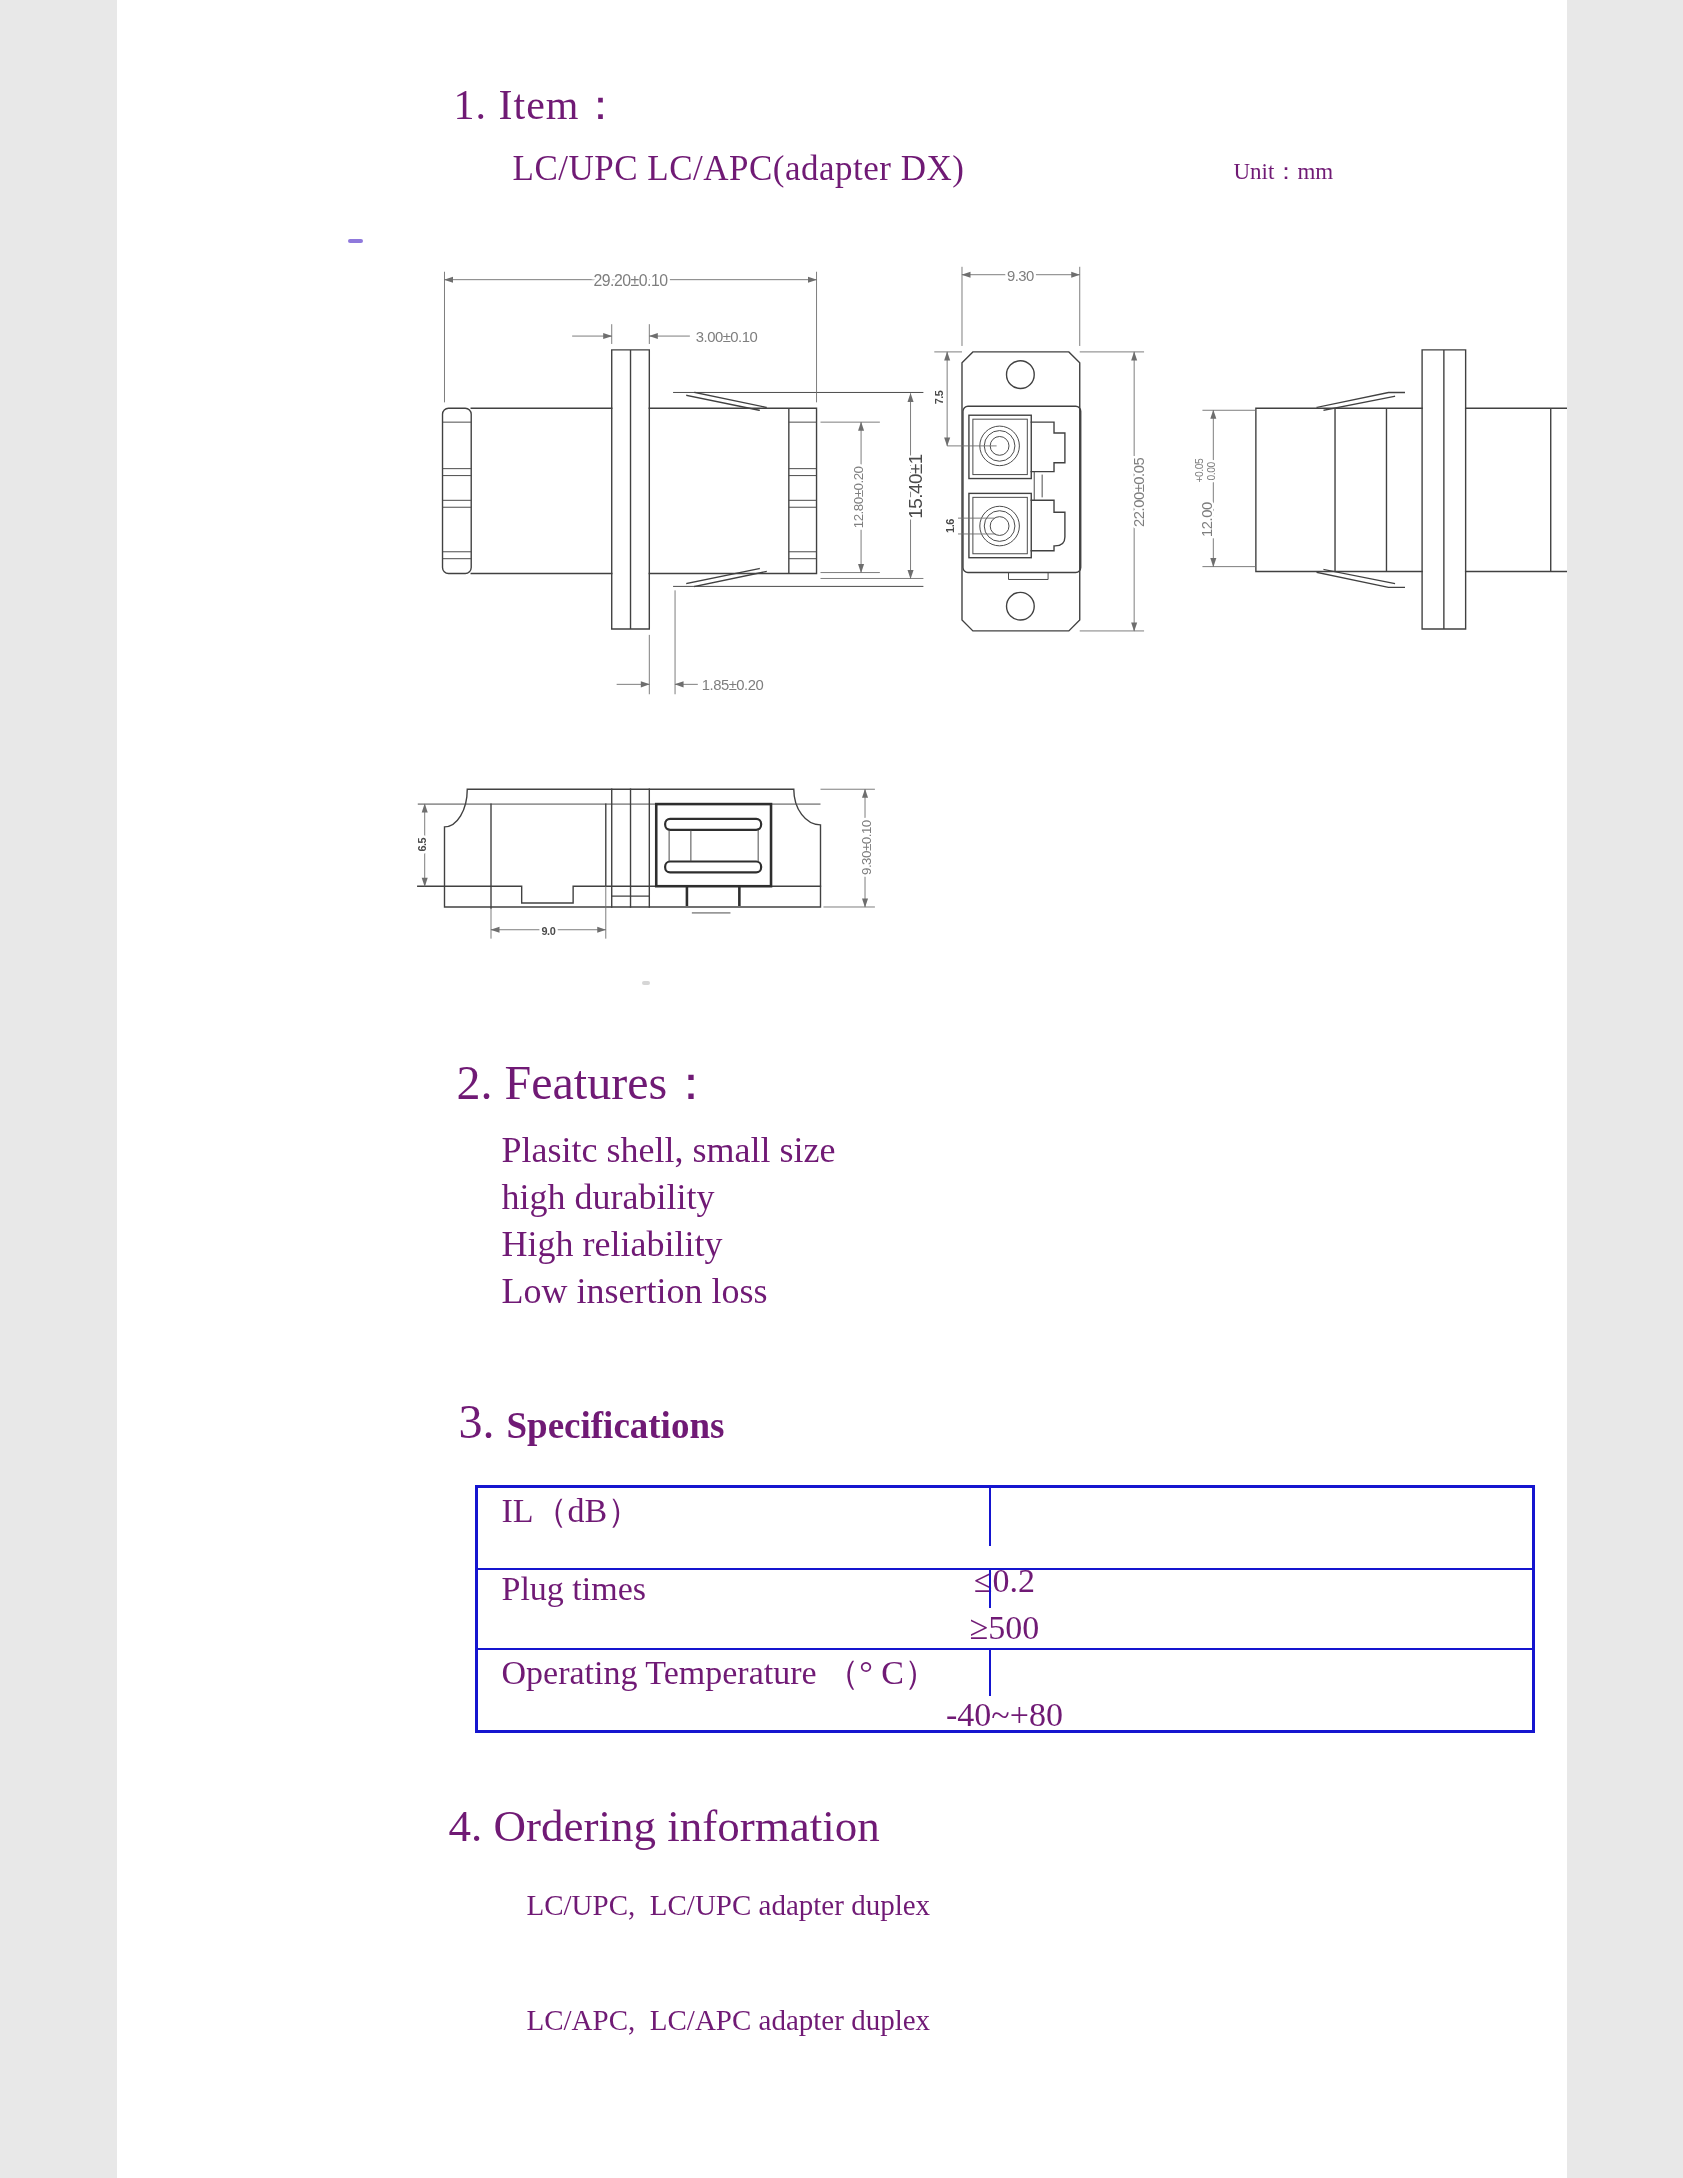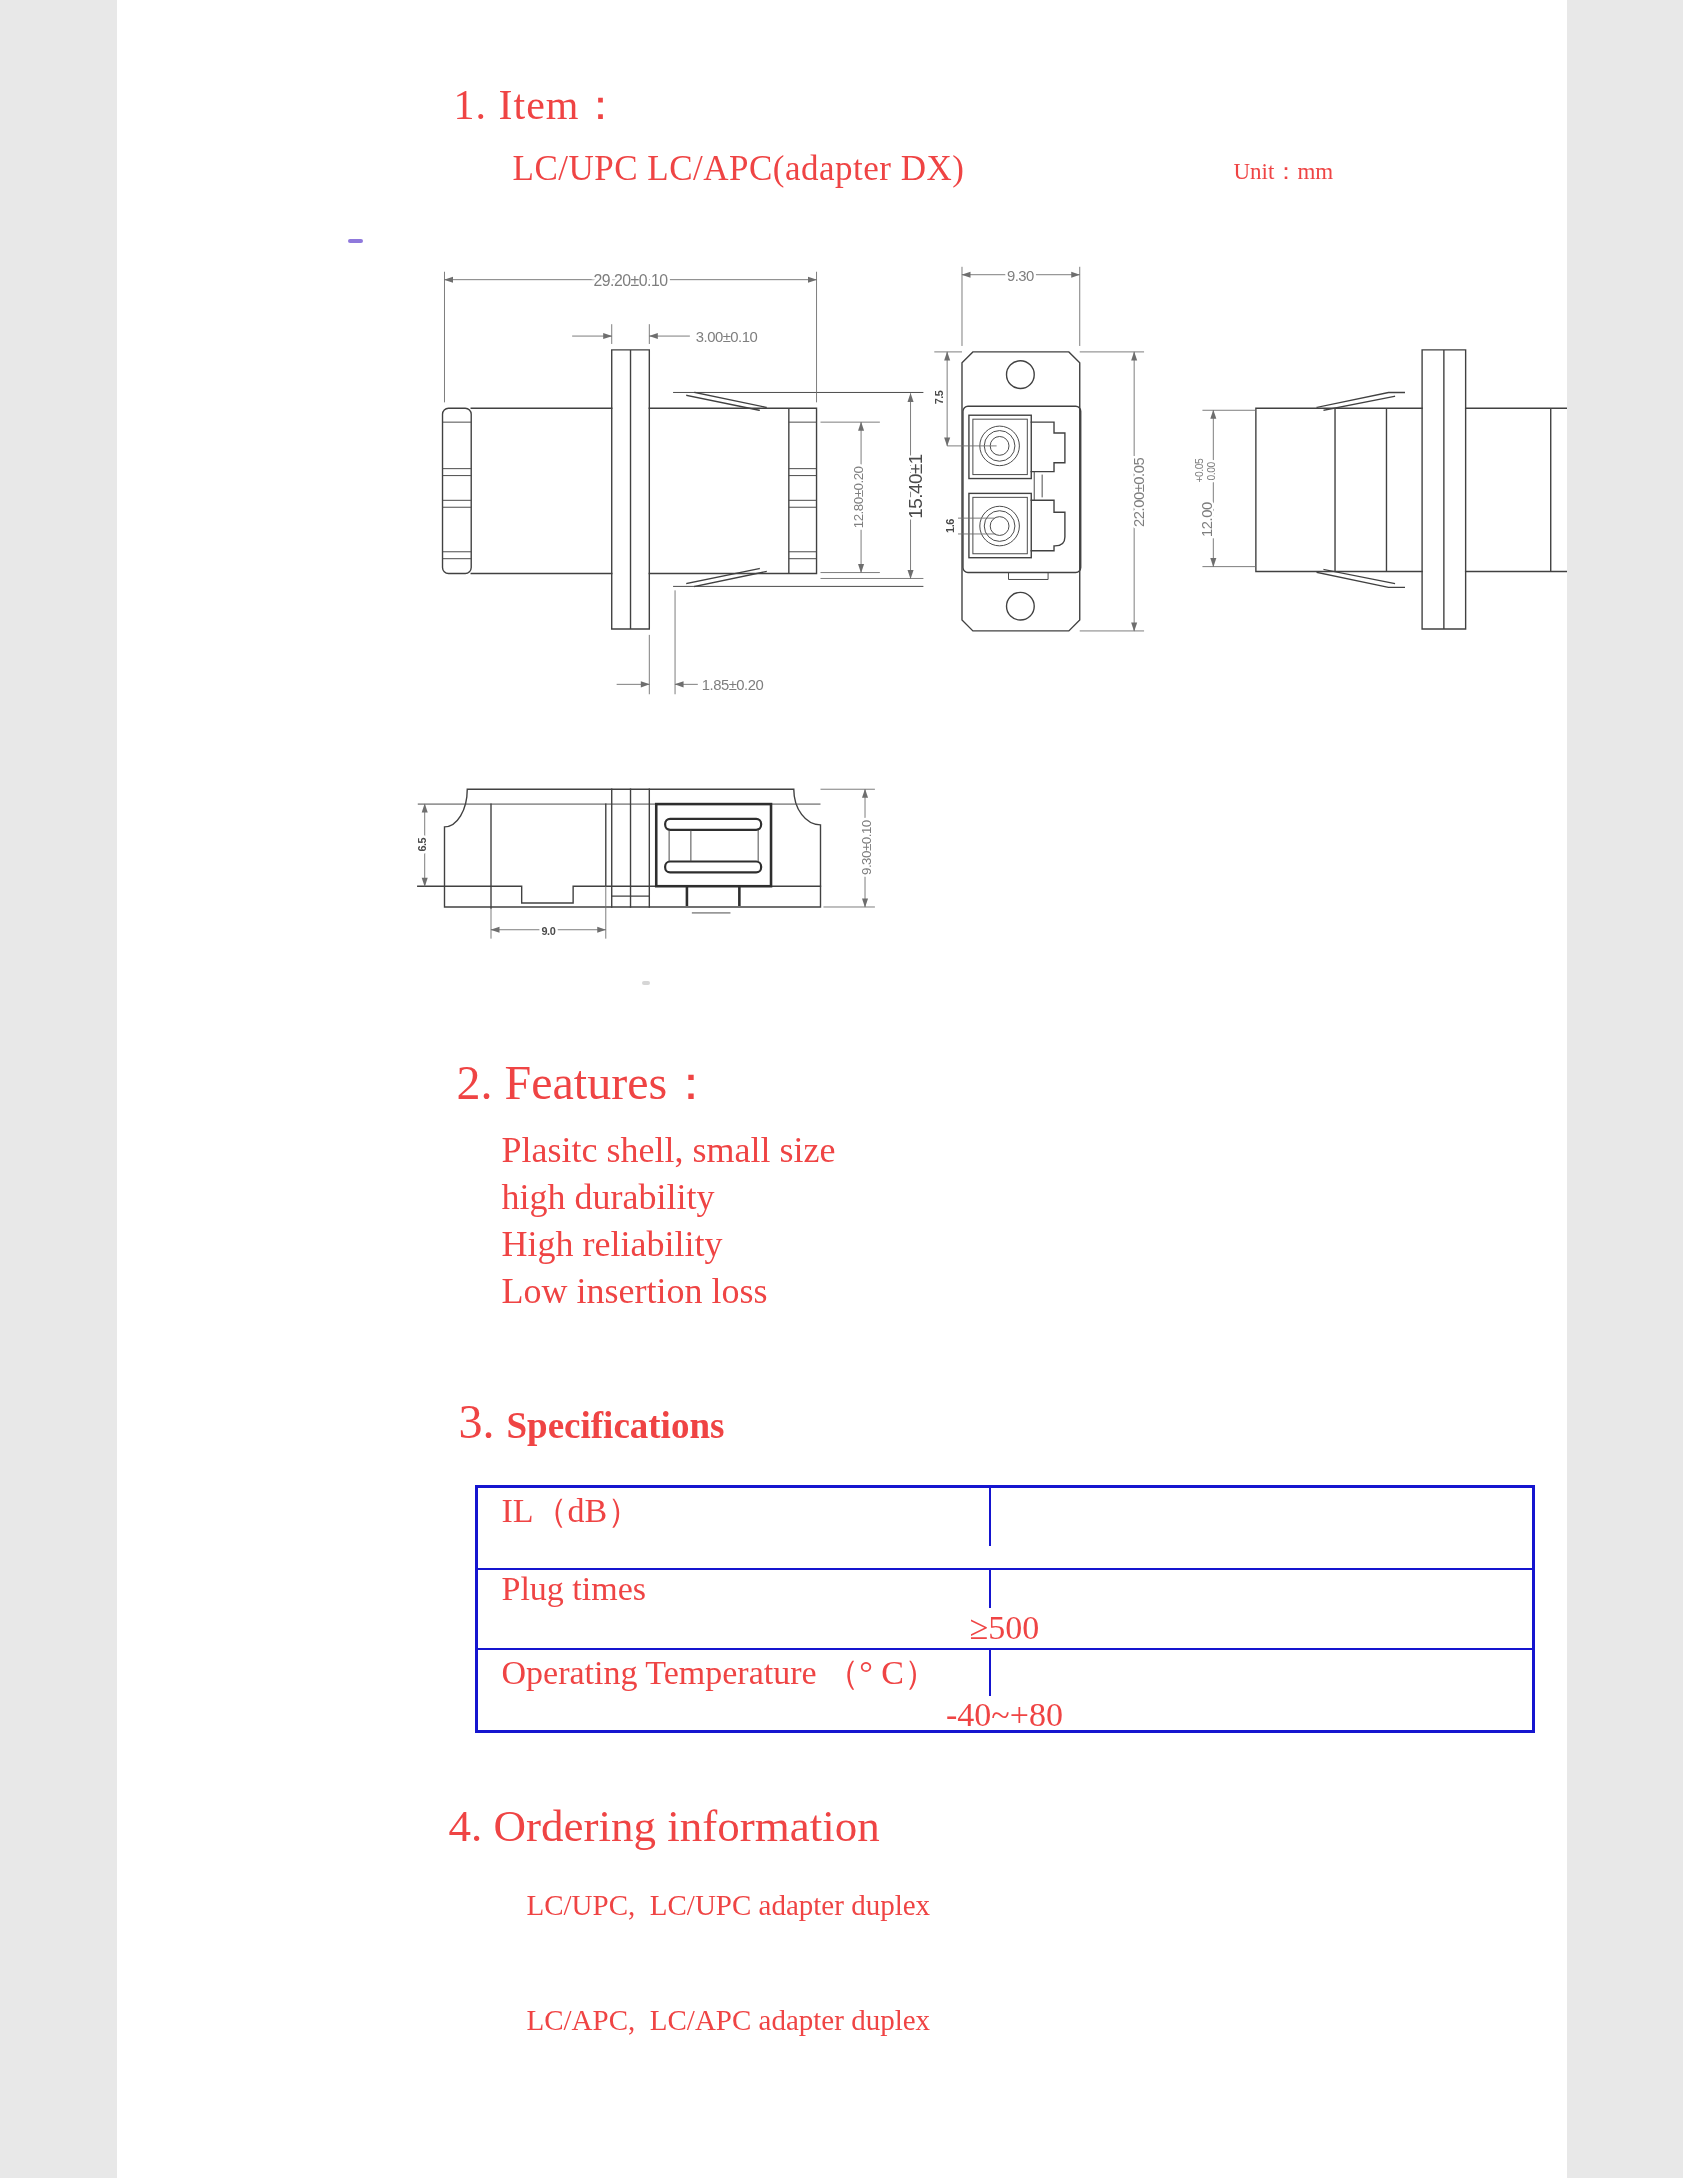--- a/index.html
+++ b/index.html
@@ -1,18 +1,18 @@
 <!DOCTYPE html>
 <html><head>
 <meta charset="utf-8">
 <style>
   html,body{margin:0;padding:0;background:#e8e8e8;}
   #page{
     position:relative;width:1450px;height:2178px;background:#ffffff;
-    font-family:"Liberation Serif",serif;color:#ef4444;overflow:hidden;
+    font-family:"Liberation Serif",serif;color:#701a75;overflow:hidden;
     margin:0 auto;
   }
   .abs{position:absolute;}
   
   .h-item{font-size:42px;letter-spacing:1px;}
   .h-product{font-size:35px;letter-spacing:0.5px;}
   .h-unit{font-size:23px;}
   .h-sec{font-size:48px;}
   .h-sec-num{font-size:48px;}
   .h-sec-bold{font-size:37px;font-weight:bold;margin-left:12px;margin-top:20px;}
@@ -169,20 +169,21 @@
     <div class="list-line">Low insertion loss</div>
   </div>
 
   <div class="abs" style="left:342px;top:1394px;">
     <span class="h-sec-num">3.</span><span class="h-sec-bold">Specifications</span>
   </div>
 
   <div class="abs spec-table">
     <div class="spec-row r1">
       <div class="spec-label">IL（dB）</div>
+      <div class="spec-value">≤0.2</div>
     </div>
     <div class="spec-row">
       <div class="spec-label">Plug times</div>
       <div class="spec-value">≥500</div>
     </div>
     <div class="spec-row">
       <div class="spec-label">Operating Temperature （° C）</div>
       <div class="spec-value">-40~+80</div>
     </div>
   </div>

